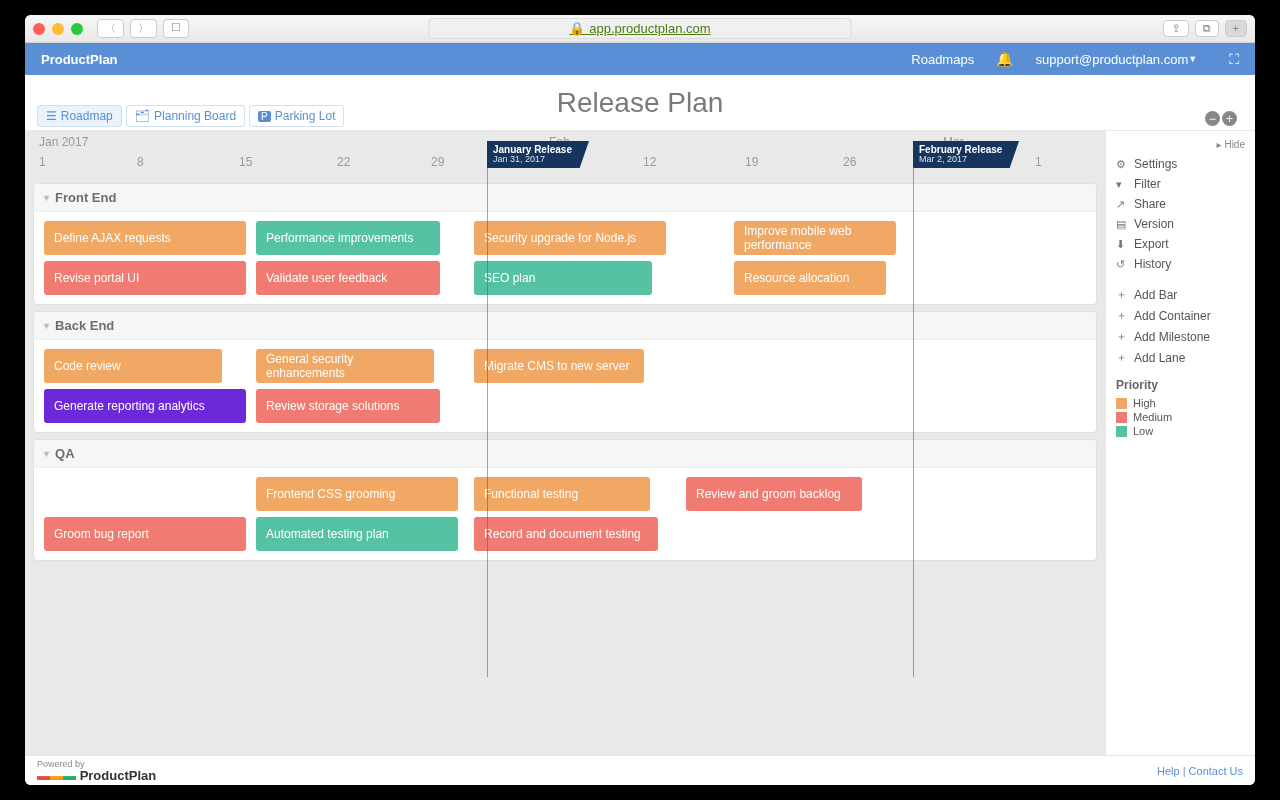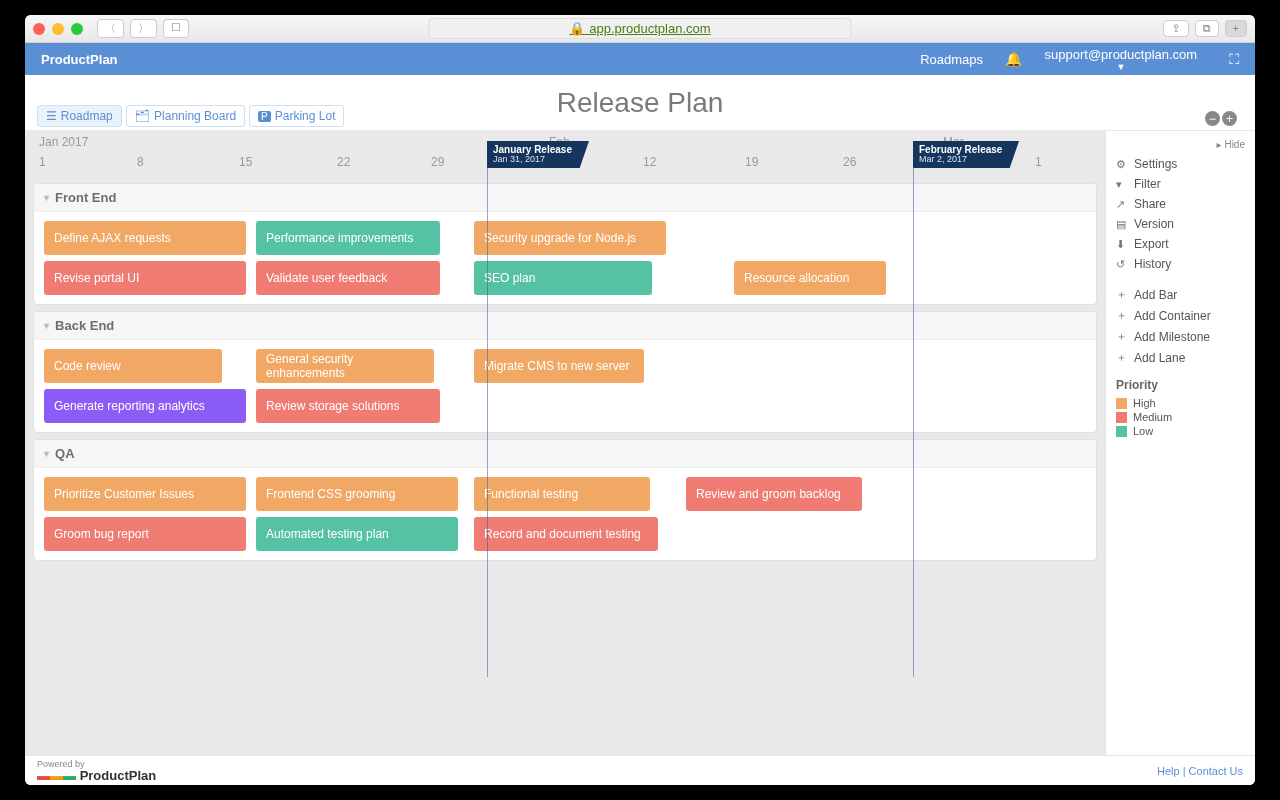--- a/index.html
+++ b/index.html
@@ -12,21 +12,21 @@
 .tb-btns { margin-left: 14px; display:flex; gap:6px; }
 .tb-btn { border:1px solid #ccc; background:#fff; border-radius:4px; padding:1px 7px; font-size:11px; color:#888; }
 .url { position:absolute; left:50%; transform:translateX(-50%); font-size:13px; color:#4d7c0f; background:#f0f0f0; border:1px solid #ddd; border-radius:4px; padding:2px 140px;text-decoration:underline; }
 .tb-right { margin-left:auto; display:flex; gap:6px; }
 
 .topbar { height: 32px; background: #5a8fd6; display:flex; align-items:center; padding:0 16px; color:#fff; font-size:13px; }
 .topbar .brand { font-weight:600; }
 .topbar .spacer { flex:1; }
 .topbar .nav { display:flex; align-items:center; gap:22px; }
 .topbar .bell { font-size:14px; }
-.topbar .user { display:flex; align-items:center; gap:0;flex-direction:column; }
+.topbar .user { display:flex; align-items:center; gap:0; }
 .caret { font-size:9px; }
 .fs { font-size:14px; margin-left:10px; }
 
 .content { flex:1; display:flex; flex-direction:column; background:#fff; }
 .header-row { position:relative; height:56px; border-bottom:1px solid #e8e8e8; }
 .view-tabs { position:absolute; left:12px; top:30px; display:flex; gap:4px; font-size:12px; }
 .vtab { padding:3px 8px; border:1px solid #cde0f4; border-radius:3px; color:#5a8fd6; display:flex; align-items:center; gap:4px; background:#fff; cursor:pointer; }
 .vtab.active { background:#eaf2fb; }
 .page-title { position:absolute; left:50%; top:12px; transform:translateX(-50%); font-size:28px; color:#7a7a7a; font-weight:400; }
 .zoom { position:absolute; right:18px; bottom:4px; display:flex; gap:2px; }
@@ -54,21 +54,21 @@
 
 .lanes { position:relative; padding:0 0 20px 0; }
 .lane { background:#fff; border:1px solid #e0e0e0; border-radius:4px; margin:6px 8px 4px 8px; overflow:hidden; }
 .lane-header { font-size:13px; font-weight:600; color:#6e6e6e; padding:6px 10px; background:#f6f6f6; border-bottom:1px solid #eee; display:flex; align-items:center; gap:6px; }
 .lane-body { position:relative; padding:6px 0; }
 .row { position:relative; height:40px; }
 .bar { position:absolute; top:3px; height:34px; border-radius:3px; color:#fff; font-size:12px; display:flex; align-items:center; padding:0 10px; cursor:pointer; overflow:hidden; }
 .c-high { background:#f1a864; }
 .c-med  { background:#ef7b72; }
 .c-low  { background:#55c2a3; }
-.c-grey { background:#8b5cf6; }
+.c-grey { background:#6d28d9; }
 .chev { color:#bbb; font-size:10px; }
 
 .footer { height:30px; border-top:1px solid #e5e5e5; display:flex; align-items:center; padding:0 12px; font-size:11px; color:#666; background:#fff; }
 .footer .pb { display:flex; flex-direction:column; line-height:1; }
 .footer .logo { font-weight:bold; color:#333; font-size:13px; }
 .footer .logo .bar1{color:#e74c3c;} .footer .logo .bar2{color:#f39c12;} .footer .logo .bar3{color:#27ae60;}
 .footer .links { margin-left:auto; color:#5a8fd6; }
 .footer .links a { color:#5a8fd6; text-decoration:none; }
 </style>
 </head>
@@ -158,20 +158,21 @@
             <div class="ms-line" style="left: 888px;"></div>
           </div>
         <div class="lanes" id="lanes">
             <div class="lane">
               <div class="lane-header"><span class="chev">▾</span> Front End</div>
               <div class="lane-body">
                 <div class="row">
                   <div class="bar c-high" style="left: 10px; width: 202px;">Define AJAX requests</div>
                   <div class="bar c-low" style="left: 222px; width: 184px;">Performance improvements</div>
                   <div class="bar c-high" style="left: 440px; width: 192px;">Security upgrade for Node.js</div>
+                  <div class="bar c-high" style="left: 700px; width: 162px;">Improve mobile web performance</div>
                 </div>
                 <div class="row">
                   <div class="bar c-med" style="left: 10px; width: 202px;">Revise portal UI</div>
                   <div class="bar c-med" style="left: 222px; width: 184px;">Validate user feedback</div>
                   <div class="bar c-low" style="left: 440px; width: 178px;">SEO plan</div>
                   <div class="bar c-high" style="left: 700px; width: 152px;">Resource allocation</div>
                 </div>
               </div>
             </div>
             <div class="lane">
@@ -185,21 +186,20 @@
                 <div class="row">
                   <div class="bar c-grey" style="left: 10px; width: 202px;">Generate reporting analytics</div>
                   <div class="bar c-med" style="left: 222px; width: 184px;">Review storage solutions</div>
                 </div>
               </div>
             </div>
             <div class="lane">
               <div class="lane-header"><span class="chev">▾</span> QA</div>
               <div class="lane-body">
                 <div class="row">
-                  <div class="bar c-high" style="left: 10px; width: 202px;">Prioritize Customer Issues</div>
                   <div class="bar c-high" style="left: 222px; width: 202px;">Frontend CSS grooming</div>
                   <div class="bar c-high" style="left: 440px; width: 176px;">Functional testing</div>
                   <div class="bar c-med" style="left: 652px; width: 176px;">Review and groom backlog</div>
                 </div>
                 <div class="row">
                   <div class="bar c-med" style="left: 10px; width: 202px;">Groom bug report</div>
                   <div class="bar c-low" style="left: 222px; width: 202px;">Automated testing plan</div>
                   <div class="bar c-med" style="left: 440px; width: 184px;">Record and document testing</div>
                 </div>
               </div>

